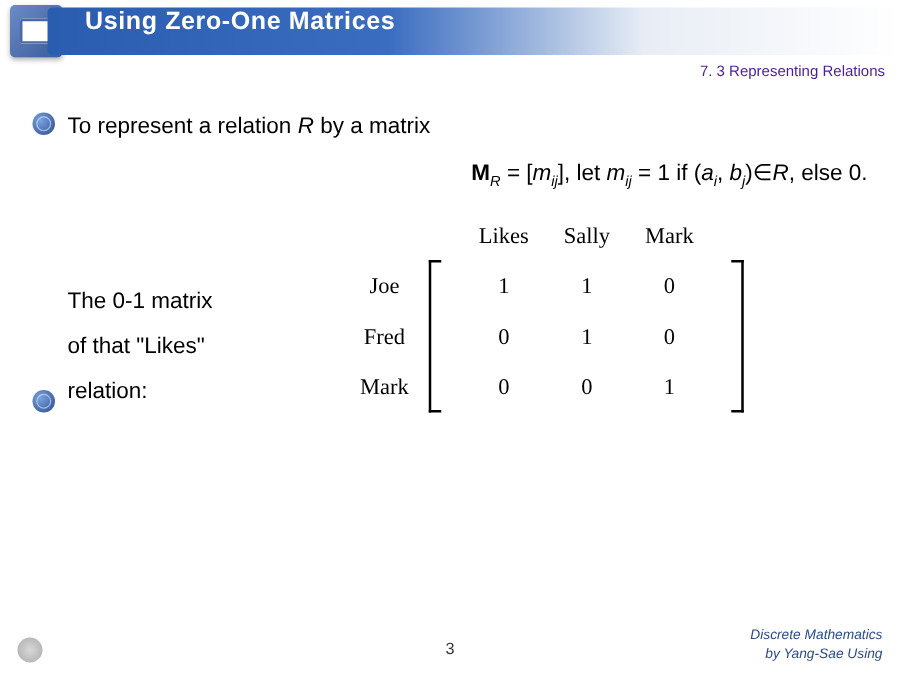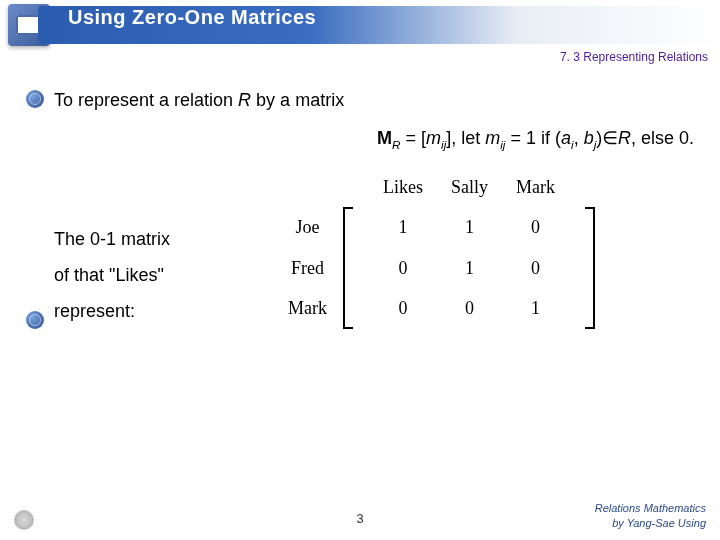--- a/index.html
+++ b/index.html
@@ -192,21 +192,21 @@
   <div class="indent">
     <b><span>M</span></b><span class="sub">R</span><span> = [</span><span class="ital">m</span><span class="sub">ij</span><span>], let </span><span class="ital">m</span><span class="sub">ij</span><span> = 1 if (</span><span class="ital">a</span><span class="sub">i</span><span>, </span><span class="ital">b</span><span class="sub">j</span><span>)∈</span><span class="ital">R</span><span>, else 0.</span>
   </div>
 
 
   <div class="bullet-row matrix-area" style="margin-top:10px;">
     <div class="bullet"></div>
     <div class="matrix-left">
       <div>The 0-1 matrix</div>
       <div>of that "Likes"</div>
-      <div>represent:</div>
+      <div>relation:</div>
     </div>
 
     <div class="matrix-fig">
       <table>
         <tbody>
             <tr>
           <th></th>
               <th></th>
           <th>Likes</th>
           <th>Sally</th>
@@ -243,16 +243,16 @@
   </div>
 
 </div>
 
 <div class="footer">
   <div class="foot-logo">
     <div class="foot-logo-circle"></div>
   </div>
   <div class="page-num">3</div>
   <div class="credits">
-    <div>Relations Mathematics</div>
+    <div>Discrete Mathematics</div>
     <div>by Yang-Sae Using</div>
   </div>
 </div>
 
 </body></html>

